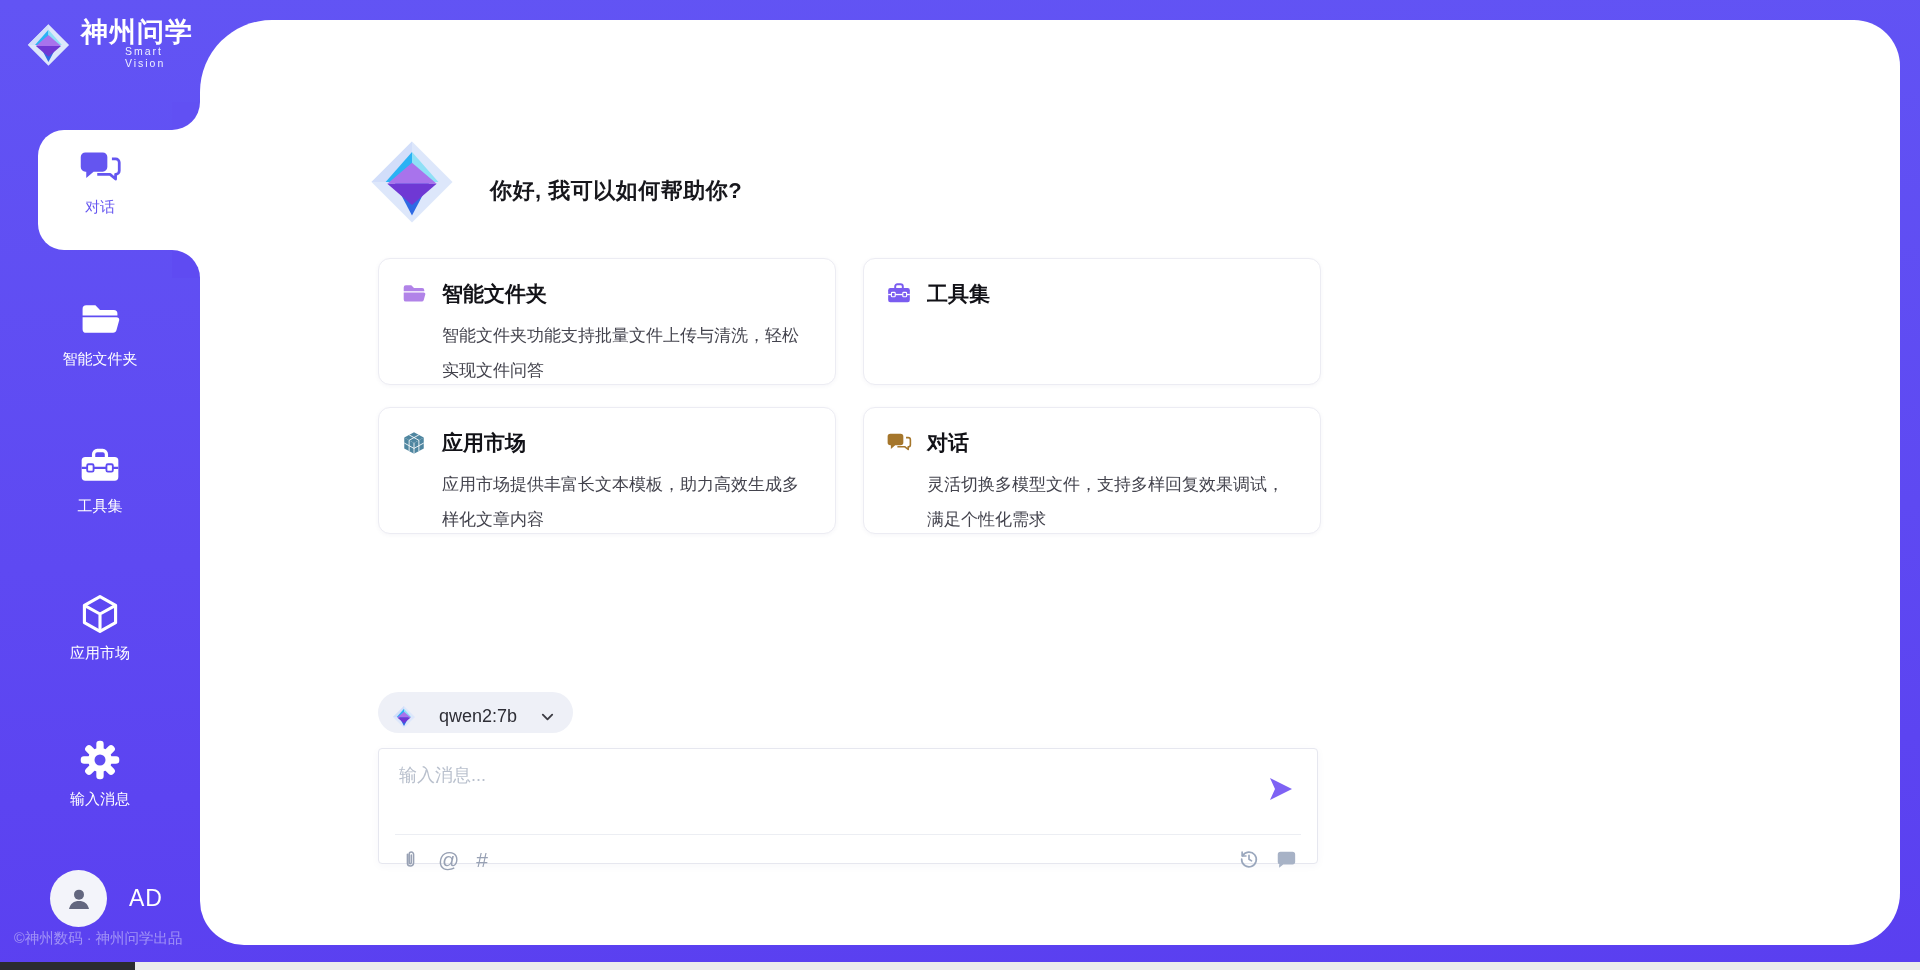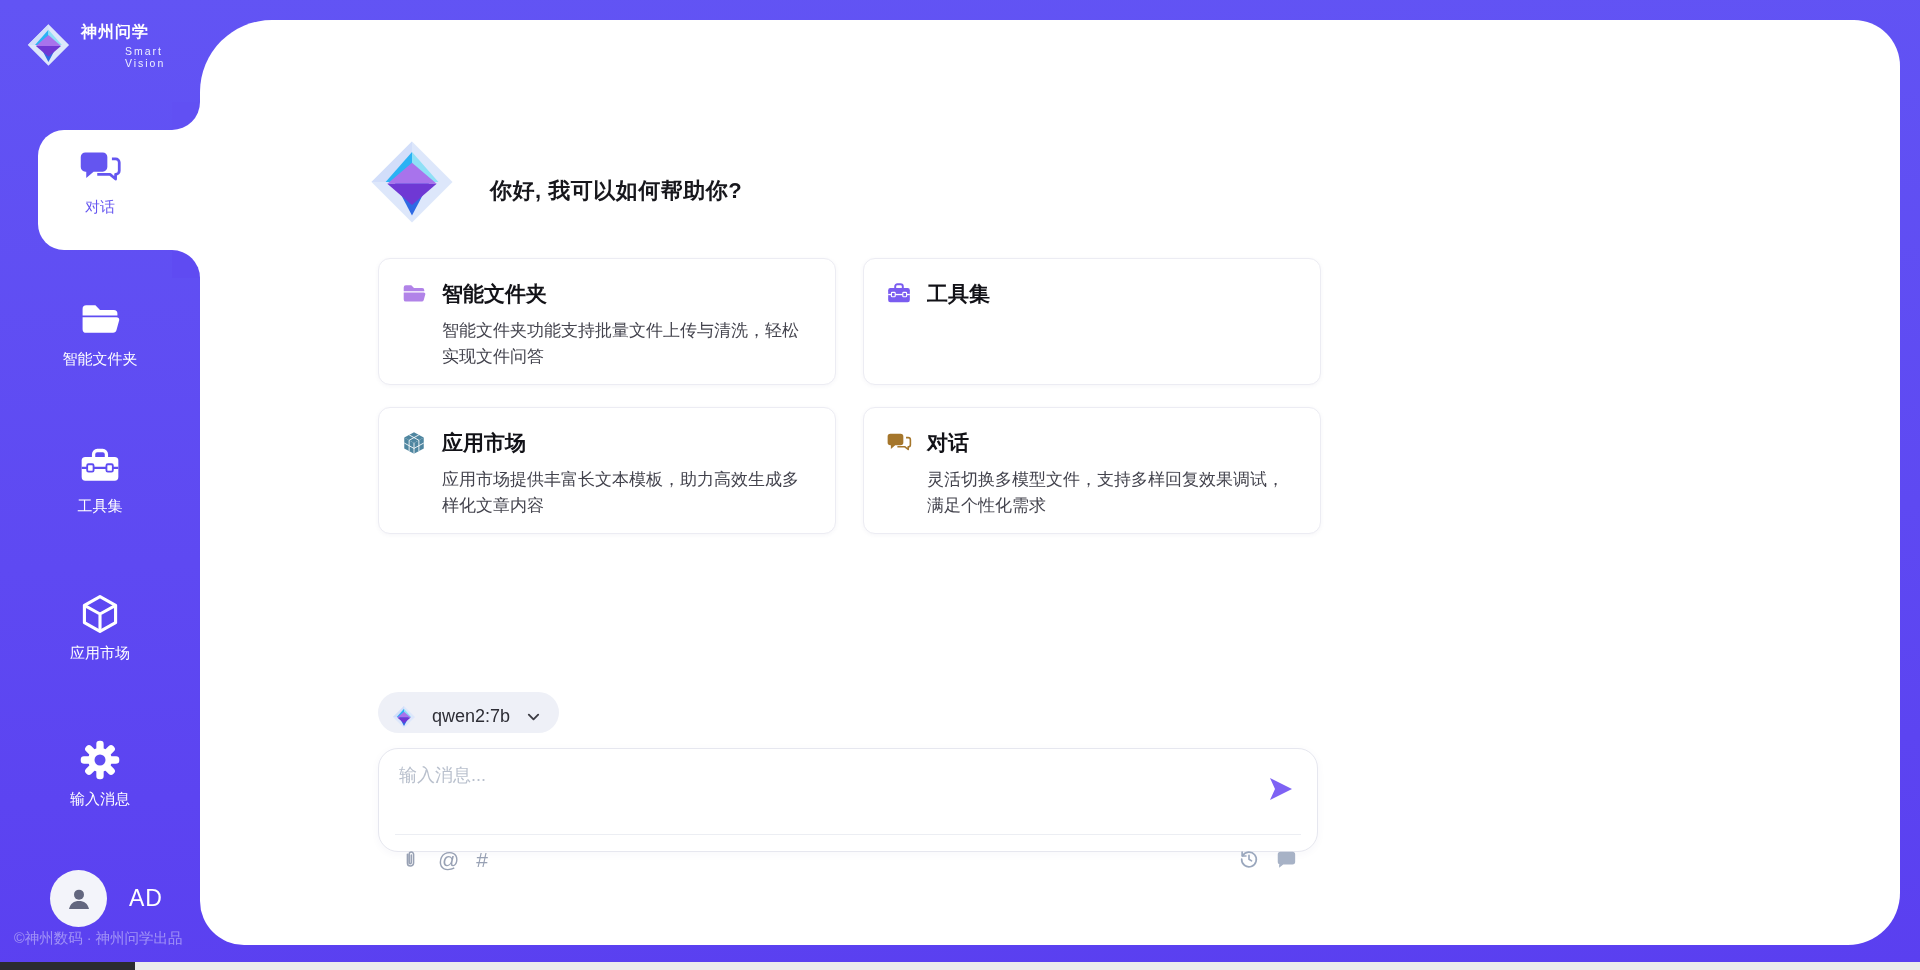--- a/index.html
+++ b/index.html
@@ -13,21 +13,21 @@
     background:#ffffff; border-radius:72px 46px 52px 44px; }
 
   
   .bottom-strip { position:absolute; left:0; top:962px; width:1920px; height:8px; background:#ebebec; }
   .bottom-strip-dark { position:absolute; left:0; top:962px; width:135px; height:8px; background:#2b2b31; }
 
   
   .sidebar { position:absolute; left:0; top:0; width:200px; height:970px; }
   .logo-row { position:absolute; left:26px; top:20px; display:flex; align-items:center; gap:10px; }
   .logo-gem { width:48px; height:48px; }
-  .logo-name { color:#fff; font-size:16px; font-weight:bold; letter-spacing:1px; line-height:24px; }
+  .logo-name { color:#fff; font-size:27px; font-weight:bold; letter-spacing:1px; line-height:24px; }
   .logo-sub { color:#eef0ff; font-size:10.5px; letter-spacing:2px; margin-top:1px;margin-left:44px; }
 
   .tab-bg { position:absolute; left:38px; top:130px; width:162px; height:120px;
     background:#fff; border-radius:26px 0 0 26px; }
   .fillet { position:absolute; left:172px; width:28px; height:28px; background:#fff; }
   .fillet.f-top { top:102px; }
   .fillet.f-top::after { content:""; position:absolute; inset:0; background:#6150f3; border-bottom-right-radius:28px; }
   .fillet.f-bot { top:250px; }
   .fillet.f-bot::after { content:""; position:absolute; inset:0; background:#5f4bf2; border-top-right-radius:28px; }
 
@@ -52,33 +52,33 @@
   .greeting { position:absolute; left:490px; top:176px; font-size:22px; font-weight:bold; color:#17171c; letter-spacing:0.5px; }
 
   
   .cards { position:absolute; left:378px; top:258px; display:grid;
     grid-template-columns:458px 458px; grid-auto-rows:127px; column-gap:27px; row-gap:22px; }
   .card { background:#fff; border:1px solid #ececf3; border-radius:12px; padding:21px 20px 0 22px;
     box-shadow:0 1px 4px rgba(50,50,110,0.05); cursor:pointer; }
   .card-head { display:flex; align-items:center; gap:15px; }
   .card-head svg { width:26px; height:26px; flex:0 0 auto; }
   .card-title { font-size:21px; font-weight:bold; color:#121217; }
-  .card-desc { margin:10px 0 0 41px; font-size:17px; line-height:26px; color:#43434d; }
+  .card-desc { margin:10px 0 0 41px; font-size:17px; line-height:35px; color:#43434d; }
   .card.c1 { --cut:#fff; color:#b183e8; }
   .card.c2 { --cut:#fff; color:#7a5cf0; }
   .card.c3 { --cut:#fff; color:#4f86a0; }
   .card.c4 { --cut:#fff; color:#a5762b; }
 
   
   .model-pill { position:absolute; left:378px; top:692px; height:41px; display:inline-flex; align-items:center;
-    gap:16px; padding:8px 18px 0 14px; background:#eef0f7; border-radius:21px; cursor:pointer; }
+    gap:23px; padding:8px 18px 0 14px; background:#eef0f7; border-radius:21px; cursor:pointer; }
   .model-gem { width:24px; height:24px; }
   .model-label { font-size:18px; color:#2d2d35; }
-  .composer { position:absolute; left:378px; top:748px; width:940px; height:104px; background:#fff;
-    border:1px solid #e6e7ef; border-radius:20px; box-shadow:0 2px 8px rgba(60,60,120,0.04); }
+  .composer { position:absolute; left:378px; top:748px; width:940px; height:116px; background:#fff;
+    border:1px solid #e6e7ef; border-radius:4px; box-shadow:0 2px 8px rgba(60,60,120,0.04); }
   .composer textarea { position:absolute; left:20px; top:14px; width:840px; height:62px; border:none; outline:none;
     resize:none; font-family:"Liberation Sans","DejaVu Sans",sans-serif; font-size:18px; color:#33333a; background:transparent; }
   .composer textarea::placeholder { color:#b9c0cd; }
   .send-btn { position:absolute; right:22px; top:26px; width:28px; height:28px; border:none; background:transparent;
     color:#7e62f4; cursor:pointer; padding:0; }
   .composer-divider { position:absolute; left:16px; right:16px; top:85px; height:1px; background:#eceef3; }
   .composer-tools { position:absolute; left:21px; top:99px; display:flex; align-items:center; gap:17px; color:#98a1b4; }
   .composer-tools .tool { cursor:pointer; display:inline-flex; align-items:center; }
   .glyph-tool { font-size:21px; line-height:22px; color:#98a1b4; }
   .composer-tools-right { position:absolute; right:20px; top:99px; display:flex; align-items:center; gap:15px; color:#9aa7bd; }

